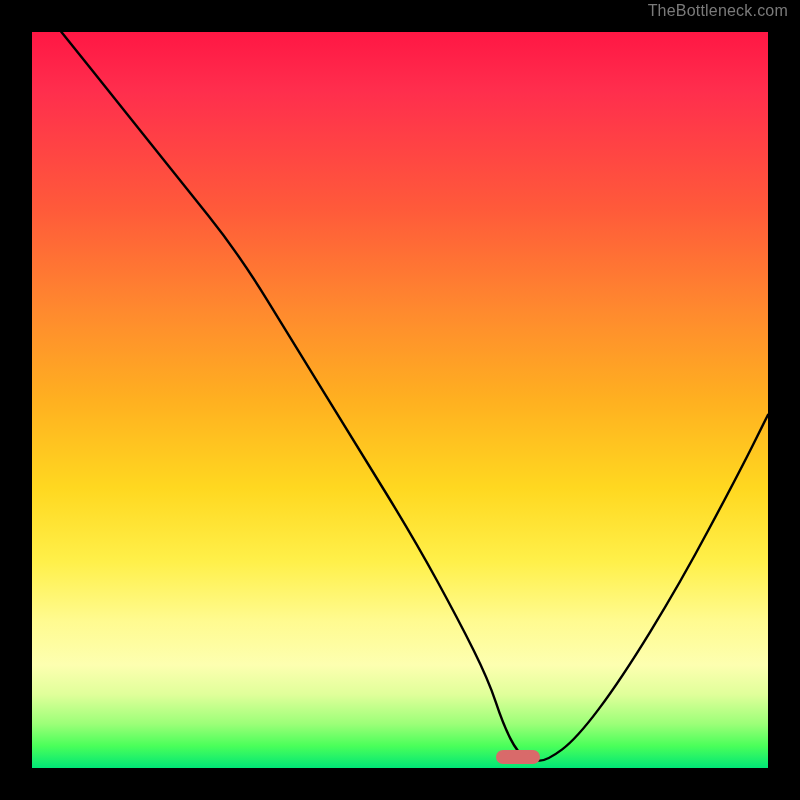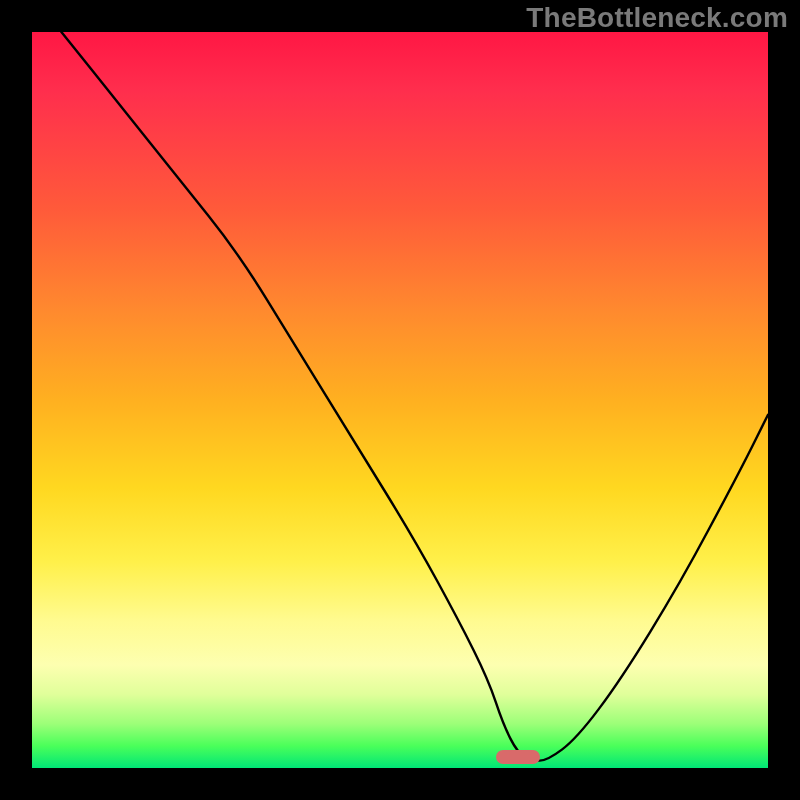--- a/index.html
+++ b/index.html
@@ -39,22 +39,22 @@
       #9cff78 94%,
       #4aff5a 97%,
       #00e676 100%
     );
   }
   .watermark {
     position: absolute;
     top: 2px;
     right: 12px;
     color: #7a7a7a;
-    font-size: 28px;
-    font-weight: 700;
+    font-size: 16px;
+    font-weight: 400;
     letter-spacing: 0.2px;
     z-index: 5;
   }
   svg.curve {
     position: absolute;
     left: 0;
     top: 0;
     width: 736px;
     height: 736px;
     overflow: visible;

